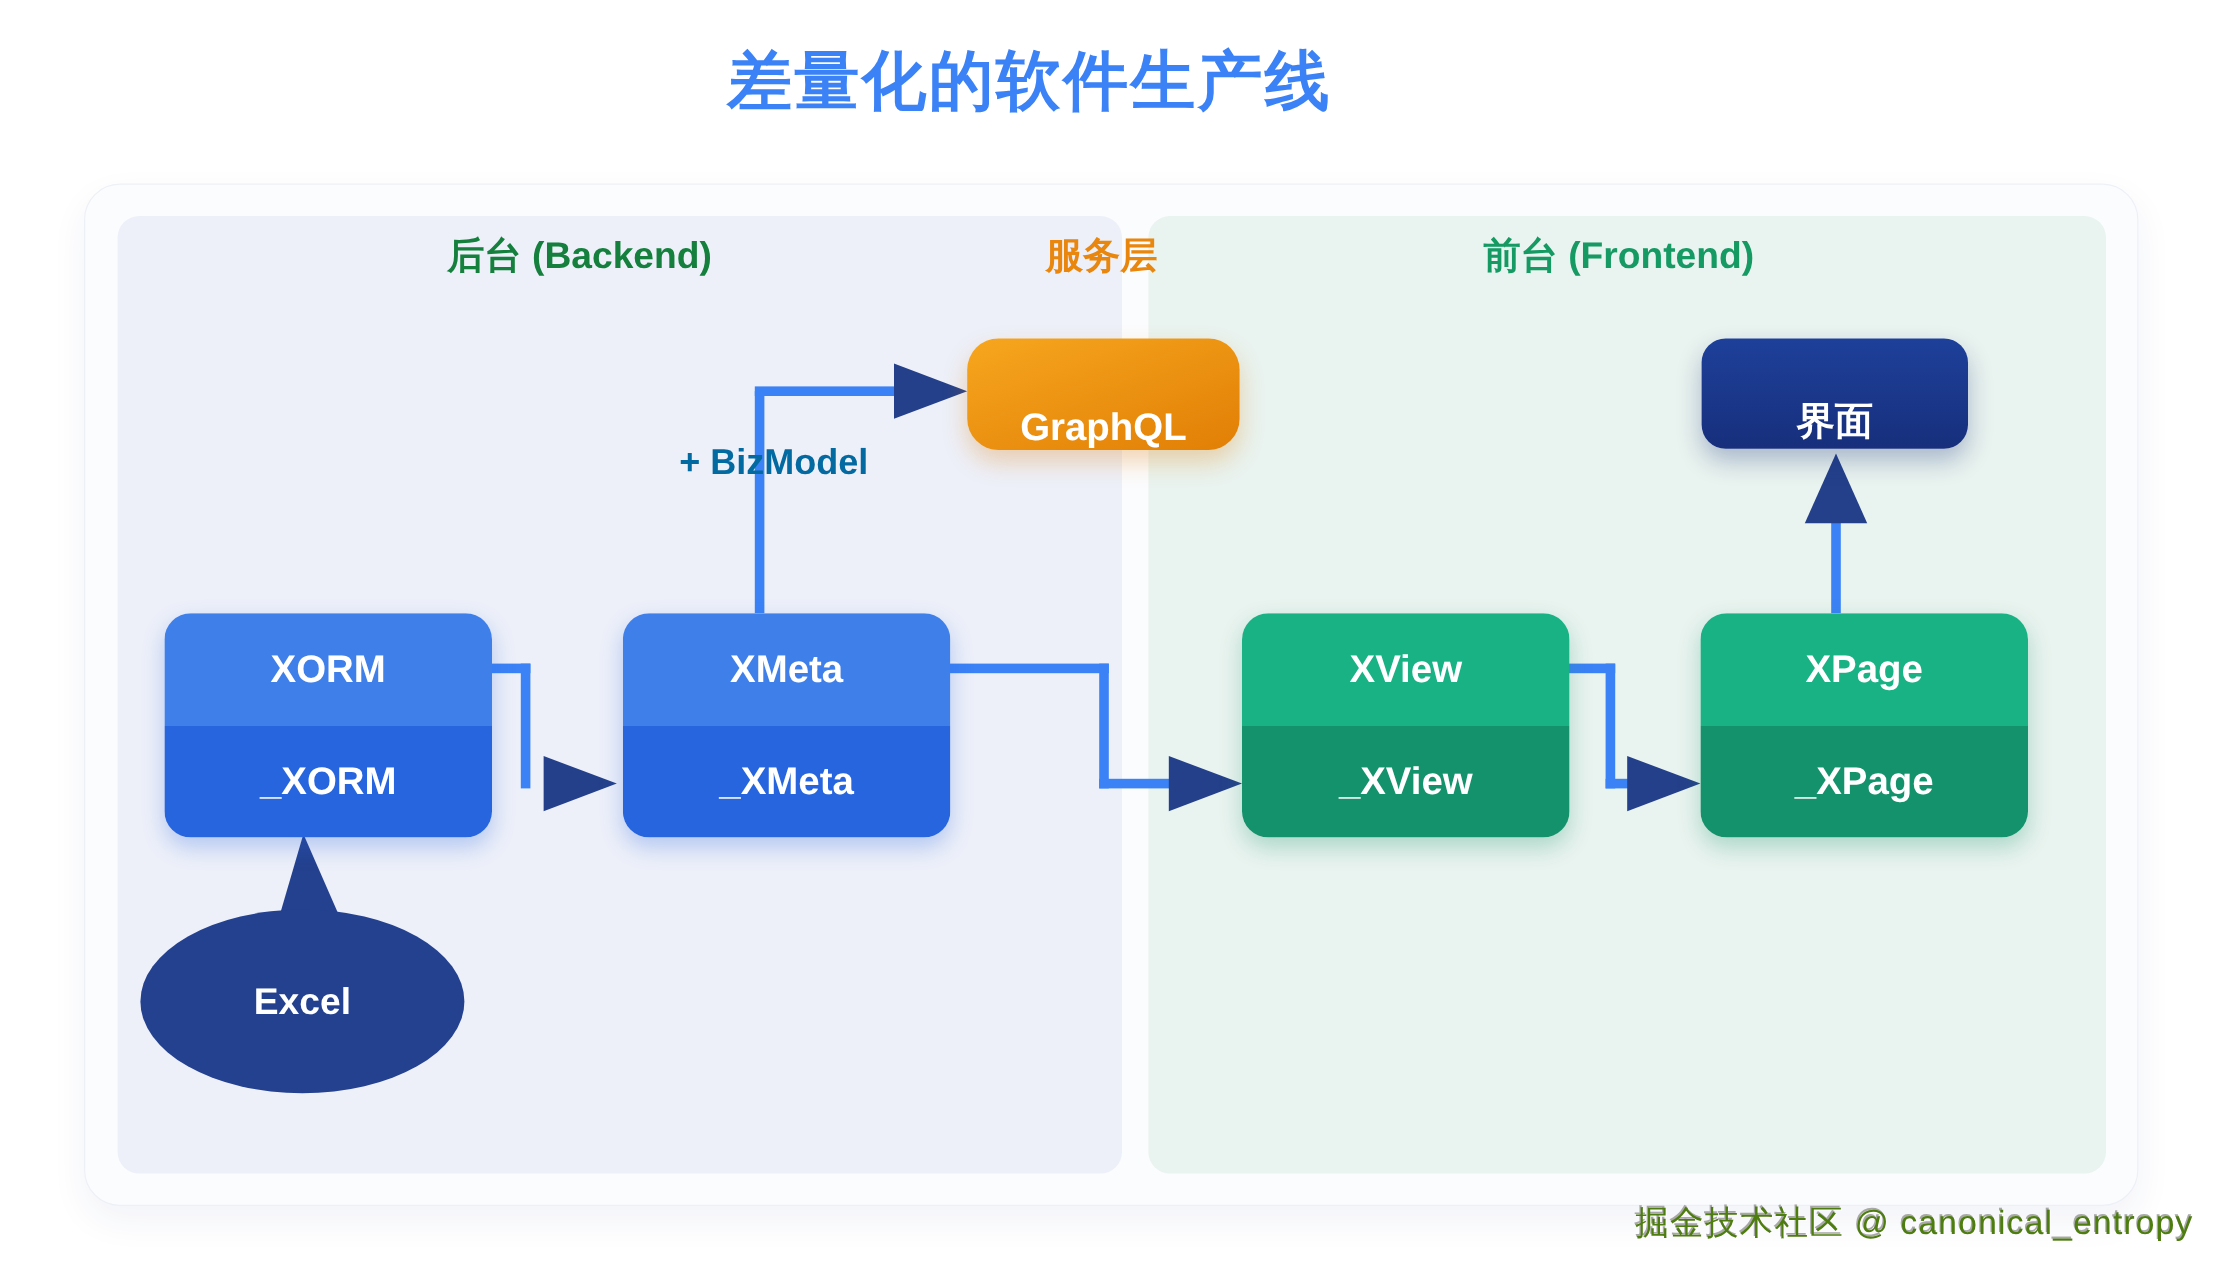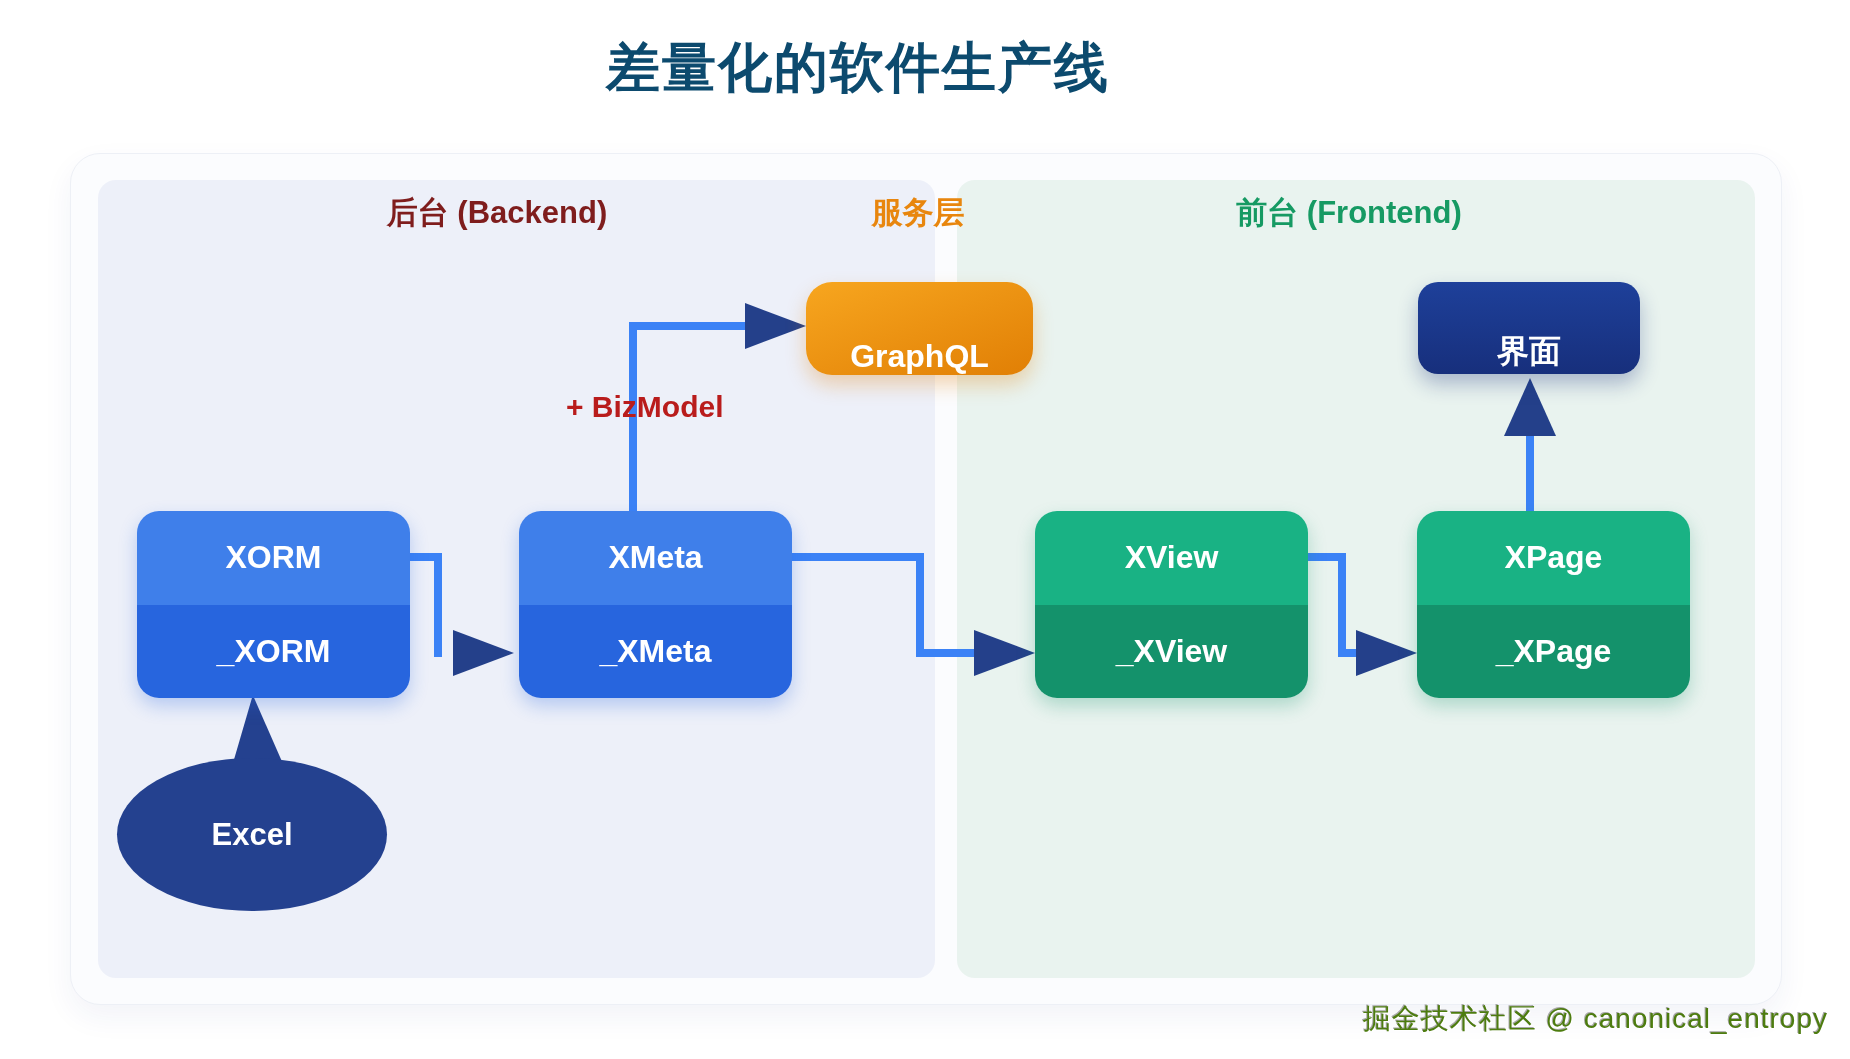--- a/index.html
+++ b/index.html
@@ -14,21 +14,21 @@
     overflow: hidden;
   }
 
   .title {
     position: absolute;
     left: 0; top: 32px;
     width: 1716px;
     text-align: center;
     font-size: 54px;
     font-weight: 800;
-    color: #0c4a6e;
+    color: #3b82f6;
     letter-spacing: 2px;
   }
 
   .card {
     position: absolute;
     left: 70px; top: 153px;
     width: 1712px; height: 852px;
     background: #fbfcfe;
     border: 1px solid #edf0f6;
     border-radius: 30px;
@@ -40,44 +40,44 @@
   .panel-right { left: 957px; width: 798px; background: #e9f3ef; }
 
   .zone-label {
     position: absolute;
     top: 192px;
     font-size: 31px;
     font-weight: 800;
     text-align: center;
     z-index: 5;
   }
-  .zone-backend  { left: 337px;  width: 320px; color: #7f1d1d; }
+  .zone-backend  { left: 323px;  width: 320px; color: #15803d; }
   .zone-service  { left: 818px;  width: 200px; color: #e8860e; }
   .zone-frontend { left: 1189px; width: 320px; color: #169a63; }
 
   
   .line { position: absolute; background: #3b82f6; z-index: 3; }
   .arrow-right {
     position: absolute; width: 0; height: 0; z-index: 4;
     border-top: 23px solid transparent;
     border-bottom: 23px solid transparent;
     border-left: 61px solid #24408a;
   }
   .arrow-up {
     position: absolute; width: 0; height: 0; z-index: 4;
     border-left: 26px solid transparent;
     border-right: 26px solid transparent;
     border-bottom: 58px solid #24408a;
   }
 
   .bizmodel-label {
     position: absolute;
-    left: 566px; top: 390px;
+    left: 566px; top: 369px;
     font-size: 30px; font-weight: 800;
-    color: #b91c1c;
+    color: #0369a1;
     z-index: 5;
     white-space: nowrap;
   }
 
   
   .node {
     position: absolute;
     top: 511px;
     width: 273px; height: 187px;
     border-radius: 22px;

